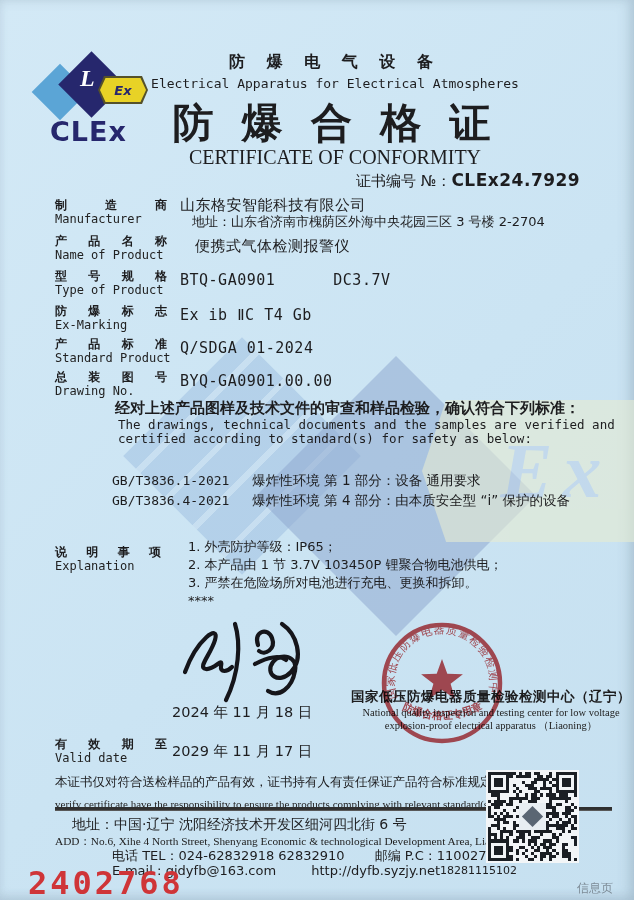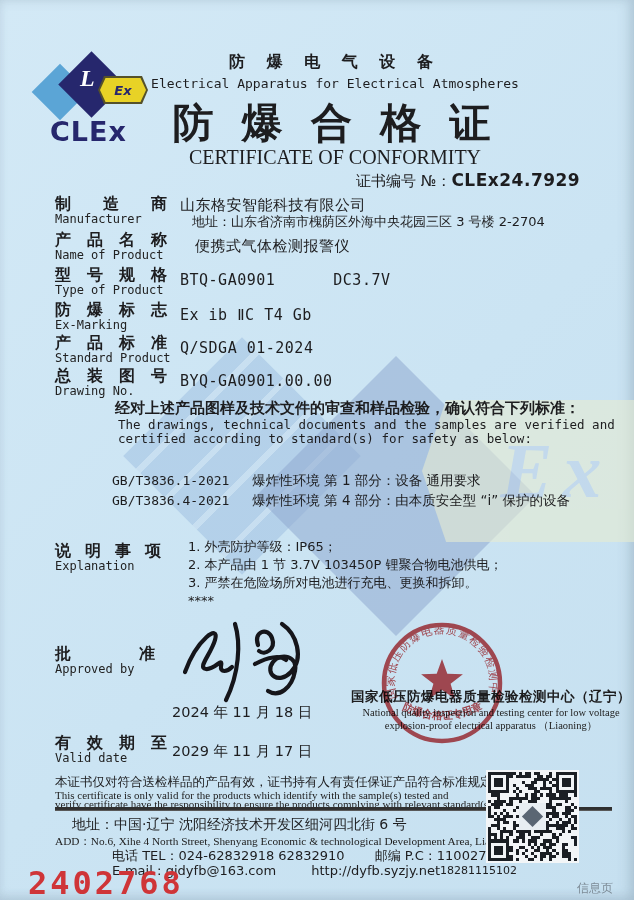--- a/index.html
+++ b/index.html
@@ -35,21 +35,21 @@
   .lg-hexi span{font-size:13px;font-weight:bold;font-style:italic;color:#26276d;}
   .lg-text{position:absolute;left:14px;top:60px;font-size:27px;font-weight:bold;color:#26276d;letter-spacing:1px;}
   
   .h-super-cn{left:170px;top:52px;width:330px;text-align:center;font-size:16px;font-weight:bold;letter-spacing:8px;}
   .h-super-en{left:120px;top:76px;width:430px;text-align:center;font-size:13px;}
   .h-title{left:150px;top:96px;width:370px;text-align:center;font-size:41px;font-weight:bold;letter-spacing:7px;}
   .h-title-en{left:150px;top:146px;width:370px;text-align:center;font-size:20px;font-family:"Liberation Serif",serif;}
   .h-certno{left:356px;top:170px;font-size:15px;}
   .h-certno b{font-size:17px;letter-spacing:.5px;}
   
-  .lbl-cn{display:inline-block;width:112px;font-size:16px;font-weight:bold;
+  .lbl-cn{display:inline-block;width:112px;font-size:12px;font-weight:bold;
           text-align:justify;text-align-last:justify;line-height:1.05;}
   .lbl-en{font-family:"DejaVu Sans Mono",monospace;font-size:12px;line-height:1.15;color:#222;}
   .frow .lab{position:absolute;left:55px;}
   .frow .val{position:absolute;left:180px;font-size:15px;letter-spacing:.5px;}
   .val .gap{display:inline-block;width:58px;}
   .addr{position:absolute;left:192px;font-size:13px;}
   
   .stm-cn{left:115px;top:399px;font-size:15px;font-weight:bold;}
   .stm-en{left:118px;top:418px;font-size:12.5px;line-height:1.15;}
   .std-row{left:112px;font-size:13.5px;}
@@ -191,24 +191,20 @@
     <span class="lbl-cn">说 明 事 项</span>
     <div class="lbl-en">Explanation</div>
   </div>
   <div class="abs content exp-items">
     <div>1. 外壳防护等级：IP65；</div>
     <div>2. 本产品由 1 节 3.7V 103450P 锂聚合物电池供电；</div>
     <div>3. 严禁在危险场所对电池进行充电、更换和拆卸。</div>
     <div>****</div>
   </div>
 
-  <div class="abs content app-lab">
-    <span class="lbl-cn">批 准</span>
-    <div class="lbl-en">Approved by</div>
-  </div>
 
   <svg class="abs content sig" width="155" height="100" viewBox="0 0 155 100">
     <g fill="none" stroke="#15151a" stroke-width="4.2" stroke-linecap="round">
       <path d="M7,60 C19,27 42,11 37,28 C33,42 19,56 28,57 C37,58 45,44 43,54 C42,61 49,60 54,55"></path>
       <path d="M57,12 C63,31 61,62 48,88"></path>
       <path d="M80,33 C75,19 90,15 94,26 C98,37 87,44 81,39"></path>
       <path d="M77,52 C90,45 102,43 108,48"></path>
       <path d="M104,12 C119,22 126,46 113,60 C101,73 86,62 95,50 C103,40 120,44 117,59 C114,76 101,86 90,79"></path>
     </g>
   </svg>
@@ -236,21 +232,20 @@
 
   <div class="date-val content" style="top:703px;">2024 年 11 月 18 日</div>
 
   <div class="abs content date-lab" style="left:55px;top:733px;">
     <span class="lbl-cn">有 效 期 至</span>
     <div class="lbl-en">Valid date</div>
   </div>
   <div class="date-val content" style="top:742px;">2029 年 11 月 17 日</div>
 
   <div class="abs content disc-cn">本证书仅对符合送检样品的产品有效，证书持有人有责任保证产品符合标准规定。</div>
-  <div class="abs content disc-en" style="top:789px;">This certificate is only valid for the products which identify with the sample(s) tested and</div>
   <div class="abs content disc-en" style="top:798px;">verify certificate have the responsibility to ensure the products complying with relevant standard(s).</div>
   <div class="abs content rule"></div>
   <div class="abs content addr-cn">地址：中国·辽宁 沈阳经济技术开发区细河四北街 6 号</div>
   <div class="abs content addr-en">ADD：No.6, Xihe 4 North Street, Shenyang Economic &amp; technological Development Area, Liaoning, China</div>
   <div class="abs content telrow">
     <span>电话 TEL：024-62832918 62832910</span>
     <span class="pc">邮编 P.C：110027</span>
   </div>
   <div class="abs content mailrow">
     <span>E-mail：gjdyfb@163.com</span>

